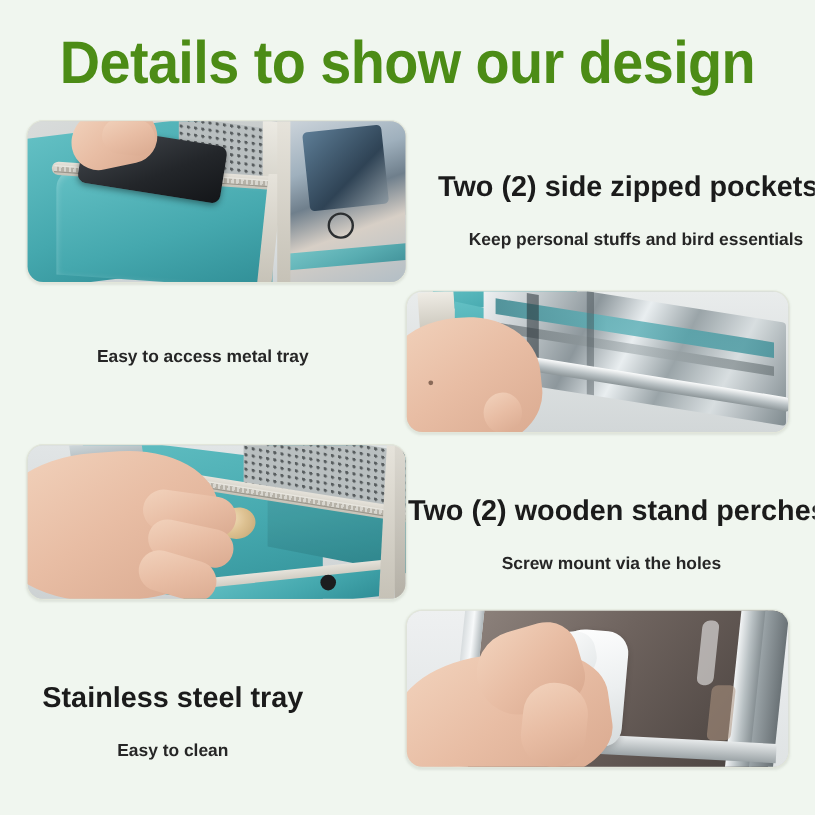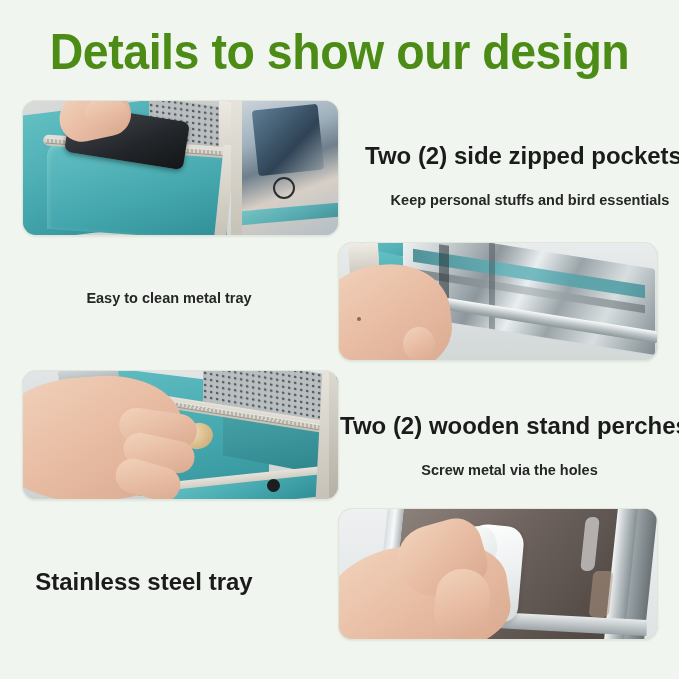--- a/index.html
+++ b/index.html
@@ -142,21 +142,21 @@
   <div class="layer" style="left:150px;top:0px;width:6px;height:86px;background:rgba(60,70,75,0.4);transform:skewY(9deg);"></div>
 
   <div class="layer" style="left:62px;top:68px;width:256px;height:12px;background:linear-gradient(180deg,#fbfcfc,#b9c1c4 55%,#8d9699);transform:skewY(9deg);border-radius:2px;"></div>
 
   <div class="layer skin" style="left:-24px;top:22px;width:136px;height:110px;border-radius:50% 46% 40% 50%;transform:rotate(-6deg);"></div>
   <div class="layer skin" style="left:64px;top:84px;width:32px;height:34px;border-radius:50%;"></div>
   <div class="layer" style="left:18px;top:74px;width:4px;height:4px;background:#8a6a58;border-radius:50%;"></div>
 </div>
 
 <div class="caption-block" style="left:0px; top:268px; width:338px;">
-  <div class="caption-sub c-center">Easy to clean metal tray</div>
+  <div class="caption-sub c-center">Easy to access metal tray</div>
 </div>
 
 <div class="photo" id="photo-3" style="left:22px; top:370px; width:315px; height:128px;">
   <div class="layer" style="left:0;top:0;width:100%;height:100%;background:linear-gradient(180deg,#e1e5e6,#cdd2d3);"></div>
 
   <div class="layer tealfill" style="left:46px;top:4px;width:200px;height:124px;transform:skewY(7deg);"></div>
   <div class="layer tealfill" style="left:200px;top:-4px;width:120px;height:100px;transform:skewY(11deg);filter:brightness(0.92);"></div>
 
   <div class="layer" style="left:36px;top:-4px;width:60px;height:24px;background:linear-gradient(180deg,#cfd7da,#9aa6ab);transform:rotate(-8deg);"></div>
 
@@ -177,21 +177,21 @@
   <div class="layer wood" style="left:160px;top:52px;width:30px;height:26px;transform:rotate(-14deg);"></div>
 
   <div class="layer skin" style="left:-30px;top:6px;width:190px;height:124px;border-radius:46% 42% 38% 50%;transform:rotate(-4deg);"></div>
   <div class="layer skin" style="left:96px;top:40px;width:78px;height:34px;border-radius:20px;transform:rotate(8deg);"></div>
   <div class="layer skin" style="left:100px;top:66px;width:72px;height:32px;border-radius:18px;transform:rotate(12deg);"></div>
   <div class="layer skin" style="left:92px;top:92px;width:66px;height:34px;border-radius:18px;transform:rotate(16deg);"></div>
 </div>
 
 <div class="caption-block" style="left:340px; top:412px; width:339px;">
   <div class="caption-head">Two (2) wooden stand perches</div>
-  <div class="caption-sub c-center">Screw metal via the holes</div>
+  <div class="caption-sub c-center">Screw mount via the holes</div>
 </div>
 
 <div class="photo" id="photo-4" style="left:338px; top:508px; width:318px; height:130px;">
   <div class="layer" style="left:0;top:0;width:100%;height:100%;background:linear-gradient(180deg,#eef0f1,#dfe3e4);"></div>
 
   <div class="layer darktray" style="left:58px;top:-12px;width:250px;height:150px;transform:skewX(-6deg);"></div>
 
   <div class="layer" style="left:272px;top:-10px;width:22px;height:150px;background:linear-gradient(90deg,#f3f5f6,#b8c0c3 45%,#7d868a);transform:skewX(-6deg);"></div>
   <div class="layer" style="left:292px;top:-10px;width:20px;height:150px;background:linear-gradient(90deg,#9aa3a7,#6a7276);transform:skewX(-6deg);"></div>
 
@@ -205,13 +205,14 @@
   <div class="layer" style="left:124px;top:16px;width:58px;height:96px;background:linear-gradient(160deg,#ffffff,#eceff0 55%,#d5dadb);border-radius:22px 18px 16px 22px;transform:rotate(5deg);box-shadow:0 2px 5px rgba(0,0,0,0.18);"></div>
   <div class="layer" style="left:112px;top:18px;width:46px;height:40px;background:linear-gradient(150deg,#ffffff,#e3e7e8);border-radius:50% 40% 44% 50%;transform:rotate(-12deg);"></div>
 
   <div class="layer skin" style="left:-10px;top:36px;width:180px;height:110px;border-radius:44% 40% 36% 50%;transform:rotate(-8deg);"></div>
   <div class="layer skin" style="left:58px;top:14px;width:88px;height:70px;border-radius:40px 30px 26px 40px;transform:rotate(-16deg);"></div>
   <div class="layer skin" style="left:96px;top:60px;width:54px;height:70px;border-radius:26px;transform:rotate(6deg);"></div>
 </div>
 
 <div class="caption-block" style="left:0px; top:568px; width:288px;">
   <div class="caption-head c-center">Stainless steel tray</div>
+  <div class="caption-sub c-center">Easy to clean</div>
 </div>
 
 </body></html>

